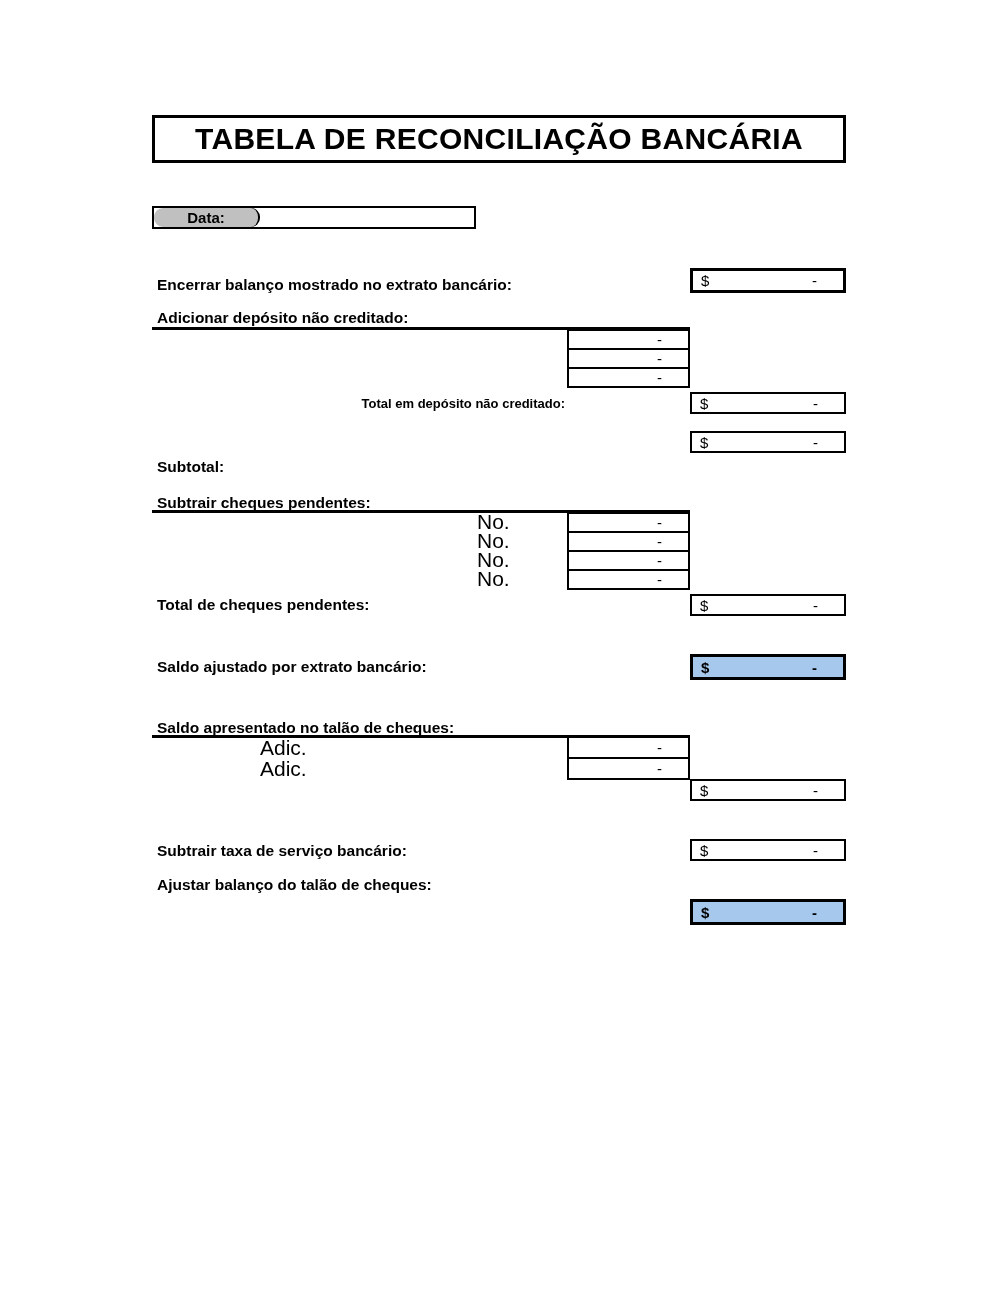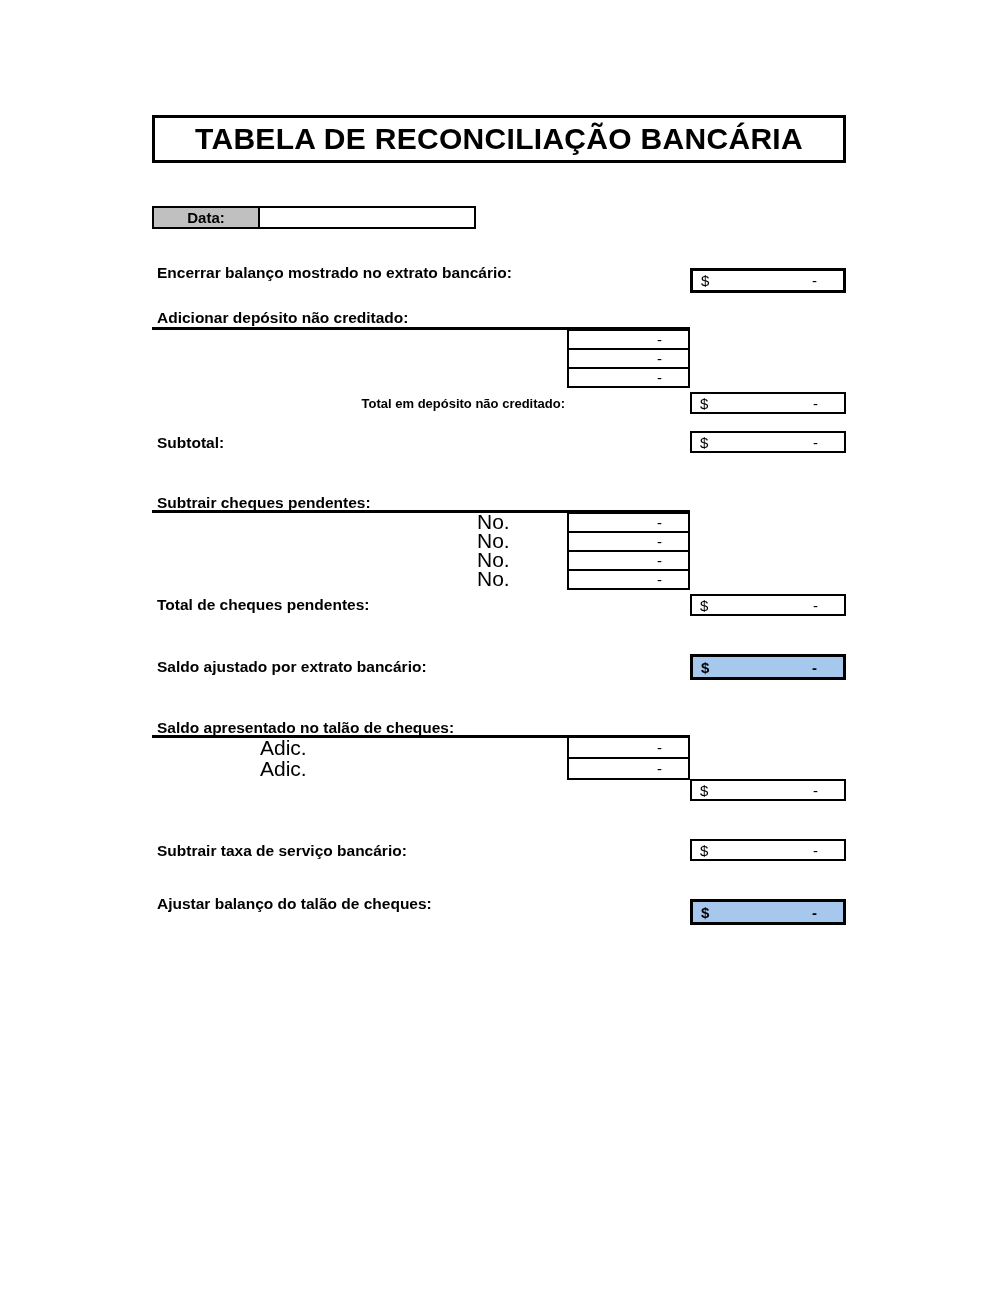--- a/index.html
+++ b/index.html
@@ -13,21 +13,21 @@
     display:flex; align-items:center; justify-content:center;
     font-weight:bold; font-size:30px; letter-spacing:0.3px; white-space:nowrap;
   }
   .date-box {
     position:absolute; left:152px; top:206px; width:324px; height:23px;
     border:2px solid #000; box-sizing:border-box; display:flex;
   }
   .date-label {
     width:104px; background:var(--gray,#C0C0C0); border-right:2px solid #000;
     display:flex; align-items:center; justify-content:center;
-    font-weight:bold; font-size:15px;
+    font-weight:bold; font-size:15px;border-radius:9px;
   }
   .date-input { flex:1; background:#fff; }
   .lbl {
     position:absolute; left:157px; font-weight:bold; font-size:15.5px;
     line-height:18px; white-space:nowrap;
   }
   .lbl-right {
     position:absolute; left:250px; width:315px; text-align:right;
     font-weight:bold; font-size:13px; line-height:18px; white-space:nowrap;
   }
@@ -69,40 +69,40 @@
 
   <div class="title-box">
     <span>TABELA DE RECONCILIAÇÃO BANCÁRIA</span>
   </div>
 
   <div class="date-box">
     <div class="date-label">Data:</div>
     <div class="date-input"></div>
   </div>
 
-  <div class="lbl" style="top:264px">Encerrar balanço mostrado no extrato bancário:</div>
+  <div class="lbl" style="top:276px">Encerrar balanço mostrado no extrato bancário:</div>
   <div class="money thick" style="top:268px; height:25px">
     <span>$</span>
     <span>-</span>
   </div>
 
   <div class="lbl" style="top:309px">Adicionar depósito não creditado:</div>
   <div class="divider" style="top:327px"></div>
   <div class="entry-stack" style="top:329px">
     <div class="entry-row">-</div>
     <div class="entry-row">-</div>
     <div class="entry-row">-</div>
   </div>
   <div class="lbl-right" style="top:395px">Total em depósito não creditado:</div>
   <div class="money" style="top:392px; height:22px">
     <span>$</span>
     <span>-</span>
   </div>
 
-  <div class="lbl" style="top:434px">Subtotal:</div>
+  <div class="lbl" style="top:458px">Subtotal:</div>
   <div class="money" style="top:431px; height:22px">
     <span>$</span>
     <span>-</span>
   </div>
 
   <div class="lbl" style="top:494px">Subtrair cheques pendentes:</div>
   <div class="divider" style="top:510px"></div>
   <div class="label-stack" style="left:477px; top:512px">
     <div class="lrow p19">No.</div>
     <div class="lrow p19">No.</div>
@@ -141,19 +141,19 @@
     <span>$</span>
     <span>-</span>
   </div>
 
   <div class="lbl" style="top:842px">Subtrair taxa de serviço bancário:</div>
   <div class="money" style="top:839px; height:22px">
     <span>$</span>
     <span>-</span>
   </div>
 
-  <div class="lbl" style="top:895px">Ajustar balanço do talão de cheques:</div>
+  <div class="lbl" style="top:876px">Ajustar balanço do talão de cheques:</div>
   <div class="money blue" style="top:899px; height:26px">
     <span>$</span>
     <span>-</span>
   </div>
 
 </div>
 
 </body></html>

